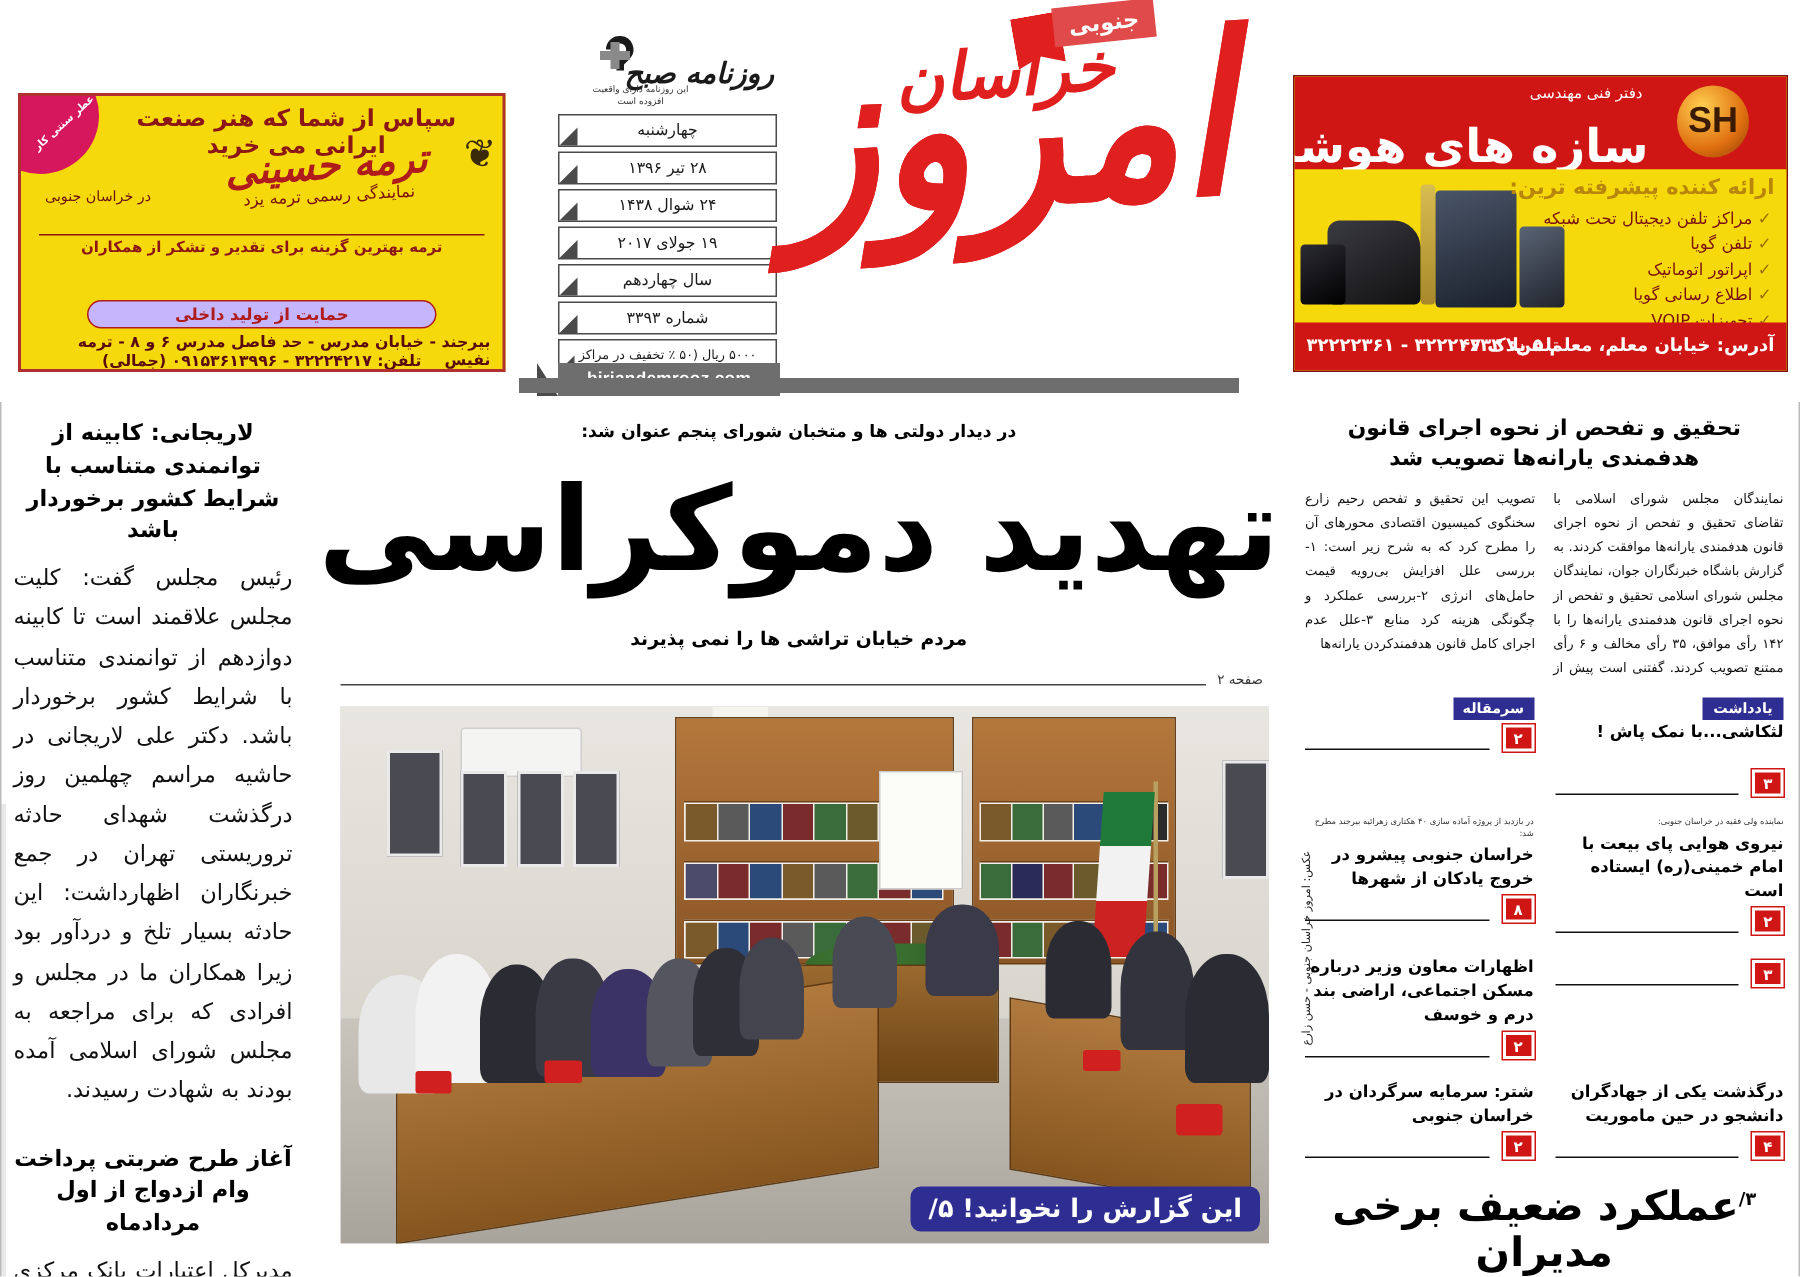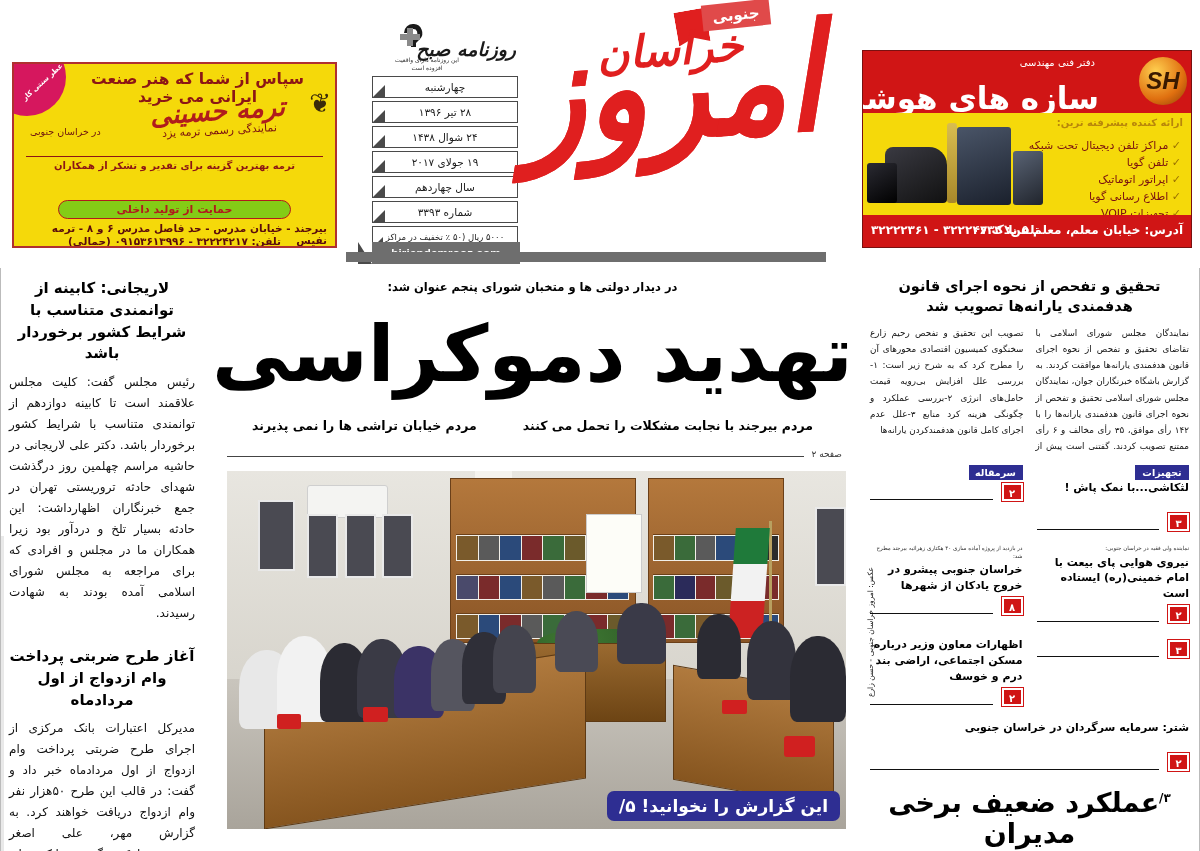--- a/index.html
+++ b/index.html
@@ -52,21 +52,21 @@
   }
   .ad-left .emblem {
     position:absolute; right:4px; top:26px; width:30px; height:36px;
     color:#3a2a0a; font-size:26px; line-height:1;
   }
   .ad-left .divider { position:absolute; left:12px; right:12px; top:92px; border-top:1.5px solid #8c1515; }
   .ad-left .l2 { position:absolute; left:10px; right:10px; top:96px; text-align:center; font-size:10px; color:#8c1515; font-weight:bold; }
   .ad-left .l3 { position:absolute; left:10px; right:10px; top:110px; text-align:center; font-size:19px; color:#6d0d0d; font-weight:bold; }
   .ad-left .pill {
     position:absolute; left:44px; right:44px; top:136px; height:19px;
-    border:1.5px solid #b01c1c; border-radius:10px; background:#84cc16;
+    border:1.5px solid #b01c1c; border-radius:10px; background:#c4b5fd;
     text-align:center; font-size:11px; color:#b01c1c; font-weight:bold; line-height:17px;
   }
   .ad-left .addr { position:absolute; left:8px; right:8px; top:158px; font-size:10.5px; color:#5a0c0c; font-weight:bold; }
   .ad-left .tel  { position:absolute; left:8px; right:8px; top:171px; text-align:center; font-size:10.5px; color:#5a0c0c; font-weight:bold; }
 
   
   .datestack { position:absolute; left:372px; top:76px; width:146px; }
   .datebox {
     position:relative; height:22px; margin-bottom:3px;
     border:1px solid #4a4a4a; background:#fff;
@@ -133,26 +133,26 @@
     border:1px solid #7a1010; background:#f5d90a; overflow:hidden;
   }
   .ad-right .head { position:absolute; left:0; right:0; top:0; height:62px; background:#d01515; }
   .ad-right .head-sub { position:absolute; right:96px; top:6px; font-size:10px; color:#ffffff; }
   .ad-right .head-main {
     position:absolute; right:92px; top:16px; left:8px;
     font-size:31px; font-weight:bold; color:#ffffff; text-align:right;
     line-height:1.1; letter-spacing:-1px;
   }
   .ad-right .logo-ball {
-    position:absolute; right:4px; top:6px; width:48px; height:48px;
-    border-radius:50%; background:radial-gradient(circle at 35% 30%, #ffd050, #e07010 60%, #8b3a05);font-style:italic;
+    position:absolute; right:25px; top:6px; width:48px; height:48px;
+    border-radius:50%; background:radial-gradient(circle at 35% 30%, #ffd050, #e07010 60%, #8b3a05);
   }
   .ad-right .logo-ball span { position:absolute; inset:0; color:#3a1a00; font-size:24px; font-weight:bold; text-align:center; line-height:48px; font-family:"Liberation Sans",sans-serif; }
   .ad-right .body { position:absolute; left:0; right:0; top:62px; bottom:32px; background:#f5d90a; }
-  .ad-right .tagline { position:absolute; right:8px; top:4px; font-size:10px; font-weight:bold; color:#b8860b; }
+  .ad-right .tagline { position:absolute; right:8px; top:4px; font-size:14px; font-weight:bold; color:#b8860b; }
   .ad-right ul { position:absolute; right:10px; top:24px; list-style:none; font-size:11px; color:#7a1010; line-height:1.55; }
   .ad-right li::before { content:"✓ "; color:#9a7000; }
   .ad-right .photos { position:absolute; left:4px; top:4px; width:178px; height:96px; }
   .ph { position:absolute; border-radius:3px; }
   .ph.a { left:90px; top:10px; width:54px; height:78px; background:linear-gradient(160deg,#4a5568,#1a202c); }
   .ph.b { left:18px; top:30px; width:62px; height:56px; background:linear-gradient(150deg,#3a3a42,#111); border-radius:8px 18px 4px 4px; }
   .ph.c { left:0px;  top:46px; width:30px; height:40px; background:linear-gradient(150deg,#2b2b33,#000); }
   .ph.d { left:146px;top:34px; width:30px; height:54px; background:linear-gradient(150deg,#5a6475,#20242c); }
   .ph.e { left:80px; top:6px;  width:10px; height:80px; background:linear-gradient(#d8bd50,#a8882a); }
   .ad-right .foot { position:absolute; left:0; right:0; bottom:0; height:32px; background:#d01515; }
@@ -165,21 +165,21 @@
   .col-left { position:absolute; left:0; top:0; width:205px; height:583px; padding:10px 10px 0 8px; border-left:1px solid #bbb; }
   .col-mid  { position:absolute; left:205px; top:0; width:655px; height:583px; }
   .col-right{ position:absolute; left:860px; top:0; width:340px; height:583px; padding:8px 10px 0 10px; border-right:1px solid #bbb; }
 
   
   .art-title {
     font-size:15px; font-weight:bold; color:#000; text-align:center;
     line-height:1.45; margin-bottom:7px; letter-spacing:-0.2px;
   }
   .art-body {
-    font-size:12px; color:#111; text-align:justify; line-height:1.75;
+    font-size:15px; color:#111; text-align:justify; line-height:1.75;
     letter-spacing:-0.1px;
   }
   .art-gap { height:22px; }
 
   
   .kicker {
     text-align:center; font-size:11.5px; font-weight:bold; color:#000;
     padding-top:12px; letter-spacing:-0.2px;
   }
   .head-main {
@@ -377,21 +377,20 @@
       <div>
         <div class="art-title">کارت‌های کاغذی سربازی فاقد اعتبارند</div>
         <div class="art-body">جانشین رئیس سازمان وظیفه عمومی ناجا اعلام کرد که طرح تعویض کارت‌های کاغذی معافیت و پایان خدمت همچنان ادامه دارد و کارت‌های قدیمی فاقد اعتبارند. سردار ابراهیم کریمی در گفت‌وگو با ایسنا، درباره اجرای طرح تعویض کارت‌های پایان خدمت و معافیت قدیمی اظهارکرد: این طرح از سال ۹۰ آغاز شد و همچنان اجرایش ادامه دارد.</div>
       </div>
     </div>
 
     <div class="col-mid">
       <div class="kicker">در دیدار دولتی ها و متخبان شورای پنجم عنوان شد:</div>
       <div class="head-main">تهدید دموکراسی</div>
       <div class="subheads">
-        <div class="subhead">مردم بیرجند با نجابت مشکلات را تحمل می کنند</div>
         <div class="subhead">مردم خیابان تراشی ها را نمی پذیرند</div>
       </div>
 
       <div class="pagetag-row">
         <div class="pagetag">صفحه ۲</div>
         <div class="pagetag-line"></div>
       </div>
 
       <div class="photo-wrap">
         <div class="photo">
@@ -512,21 +511,21 @@
     <div class="col-right">
       <div>
         <div class="rc-title">تحقیق و تفحص از نحوه اجرای قانون هدفمندی یارانه‌ها تصویب شد</div>
         <div class="rc-cols">نمایندگان مجلس شورای اسلامی با تقاضای تحقیق و تفحص از نحوه اجرای قانون هدفمندی یارانه‌ها موافقت کردند. به گزارش باشگاه خبرنگاران جوان، نمایندگان مجلس شورای اسلامی تحقیق و تفحص از نحوه اجرای قانون هدفمندی یارانه‌ها را با ۱۴۲ رأی موافق، ۳۵ رأی مخالف و ۶ رأی ممتنع تصویب کردند. گفتنی است پیش از تصویب این تحقیق و تفحص رحیم زارع سخنگوی کمیسیون اقتصادی محورهای آن را مطرح کرد که به شرح زیر است: ۱-بررسی علل افزایش بی‌رویه قیمت حامل‌های انرژی ۲-بررسی عملکرد و چگونگی هزینه کرد منابع ۳-علل عدم اجرای کامل قانون هدفمندکردن یارانه‌ها</div>
       </div>
 
       <div class="briefs">
 
         <div class="brief-row">
           <div class="brief">
-            <div class="brief-label">تجهیزات</div>
+            <div class="brief-label">یادداشت</div>
             <div class="brief-title">لثکاشی...با نمک پاش !</div>
             <div class="brief-foot">
               <div class="brief-num">۳</div>
               <div class="brief-line"></div>
             </div>
           </div>
           <div class="brief">
             <div class="brief-label">سرمقاله</div>
             <div class="brief-foot">
               <div class="brief-num">۲</div>
@@ -565,20 +564,27 @@
             <div class="brief-title">اظهارات معاون وزیر درباره مسکن اجتماعی، اراضی بند درم و خوسف</div>
             <div class="brief-foot">
               <div class="brief-num">۲</div>
               <div class="brief-line"></div>
             </div>
           </div>
         </div>
 
         <div class="brief-row">
           <div class="brief">
+            <div class="brief-title">درگذشت یکی از جهادگران دانشجو در حین ماموریت</div>
+            <div class="brief-foot">
+              <div class="brief-num">۴</div>
+              <div class="brief-line"></div>
+            </div>
+          </div>
+          <div class="brief">
             <div class="brief-title">شتر: سرمایه سرگردان در خراسان جنوبی</div>
             <div class="brief-foot">
               <div class="brief-num">۲</div>
               <div class="brief-line"></div>
             </div>
           </div>
         </div>
 
       </div>
 

